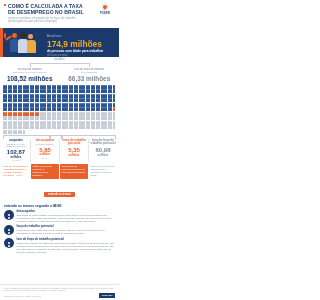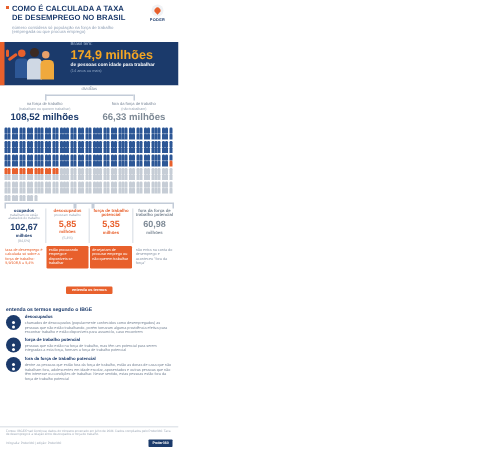--- a/index.html
+++ b/index.html
@@ -42,21 +42,21 @@
     width: 4px; height: 4px; background: #e8602c;
     border-radius: 50% 50% 50% 0; transform: rotate(-45deg);
   }
   .logo-text {
     font-size: 2.6px; font-weight: bold; color: #1b3a6b; letter-spacing: .2px;
   }
 
   
   .banner {
     position: relative; height: 29px; background: #1b3a6b;
-    border-left: 3px solid #e8602c; display: flex; align-items: flex-start;
+    border-left: 3px solid #e8602c; display: flex; align-items: flex-end;
     overflow: hidden;
   }
   .banner-art {
     position: relative; width: 44px; height: 29px; flex: 0 0 44px;
   }
   .fig { position: absolute; border-radius: 50%; }
   .fig-head-a { left: 9px;  top: 5px;  width: 5px; height: 5px; background: #e8602c; }
   .fig-head-b { left: 17px; top: 4px;  width: 6px; height: 6px; background: #3c2a22; }
   .fig-head-c { left: 25px; top: 6px;  width: 5px; height: 5px; background: #e8a06a; }
   .fig-body-a { position: absolute; left: 7px;  top: 11px; width: 9px;  height: 13px; background: #2d5796; border-radius: 3px 3px 0 0; }

